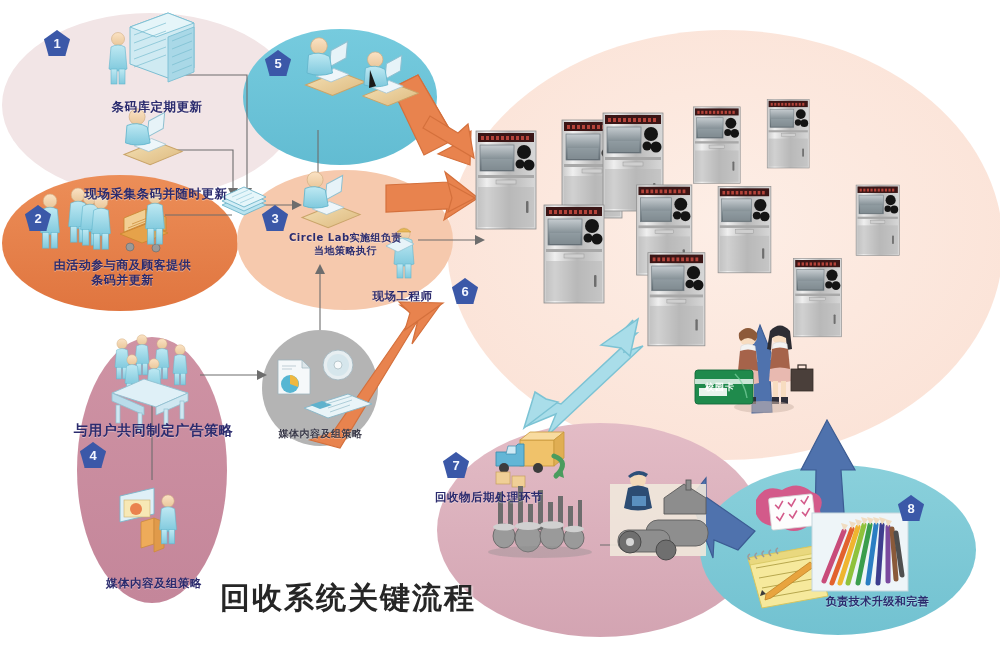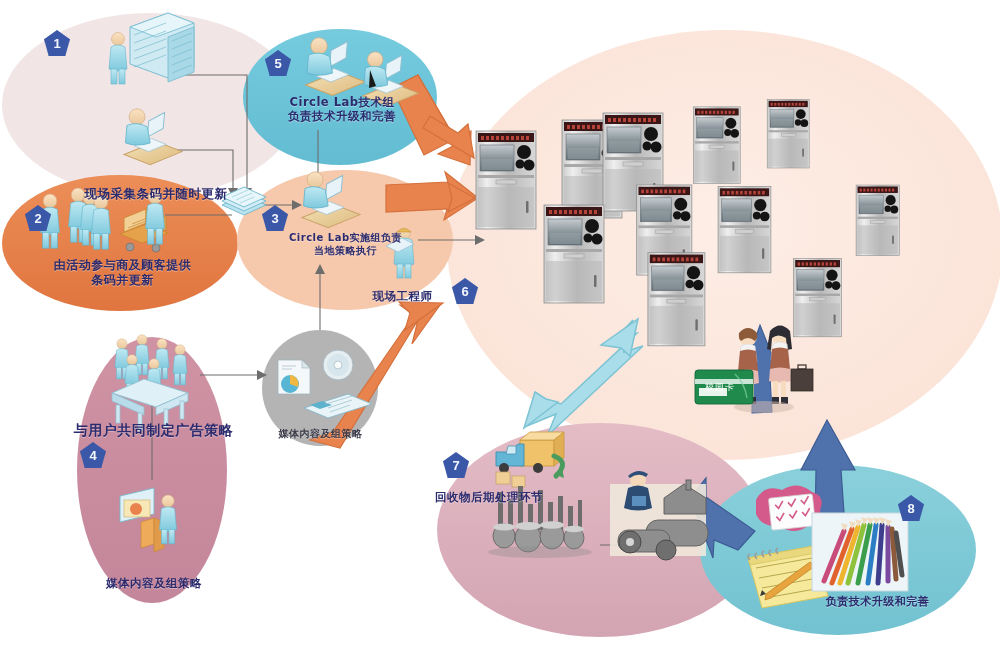--- a/index.html
+++ b/index.html
@@ -544,38 +544,38 @@
 
   <div class="bignum" style="left:44px;top:30px">1</div>
   <div class="bignum" style="left:25px;top:205px">2</div>
   <div class="bignum" style="left:262px;top:205px">3</div>
   <div class="bignum" style="left:80px;top:442px">4</div>
   <div class="bignum" style="left:265px;top:50px">5</div>
   <div class="bignum" style="left:452px;top:278px">6</div>
   <div class="bignum" style="left:443px;top:452px">7</div>
   <div class="bignum" style="left:898px;top:495px">8</div>
 
+  <div class="lbl cn" style="left:62px;top:99px;width:190px;font-size:12.5px">条码库定期更新</div>
   <div class="lbl cn" style="left:10px;top:258px;width:225px;font-size:12px">由活动参与商及顾客提供
 条码并更新</div>
 
   <div class="lbl cn" style="left:46px;top:186px;width:220px;font-size:12.5px">现场采集条码并随时更新</div>
 
   <div class="lbl cn" style="left:243px;top:232px;width:205px;font-size:10px">Circle Lab实施组负责
 当地策略执行</div>
 
   <div class="lbl cn" style="left:56px;top:422px;width:195px;font-size:14px">与用户共同制定广告策略</div>
   <div class="lbl cn" style="left:74px;top:576px;width:160px;font-size:11.5px">媒体内容及组策略</div>
 
-  <div class="lbl cn" style="left:252px;top:95px;width:180px;font-size:11.5px">Circle Lab技术组
-负责技术升级和完善</div>
 
   <div class="lbl cn" style="left:350px;top:289px;width:105px;font-size:11.5px">现场工程师</div>
 
   <div class="lbl cn" style="left:404px;top:490px;width:170px;font-size:11.5px">回收物后期处理环节</div>
 
   <div class="lbl cn" style="left:795px;top:595px;width:165px;font-size:11px">负责技术升级和完善</div>
 
   <div class="lbl cn dark" style="left:248px;top:428px;width:145px;font-size:10px">媒体内容及组策略</div>
 
-
-  <div style="position:absolute;left:705px;top:381px;font-size:9px;color:#ffffff;font-family:'DejaVu Sans',sans-serif;font-weight:normal;letter-spacing:1px;">校园卡</div>
+  <div class="title" style="left:220px;top:578px;font-size:30px">回收系统关键流程</div>
+
+  <div style="position:absolute;left:705px;top:381px;font-size:9px;color:#ffffff;font-family:'DejaVu Sans',sans-serif;font-weight:bold;letter-spacing:1px;">校园卡</div>
 
 </div>
 
 </body></html>

